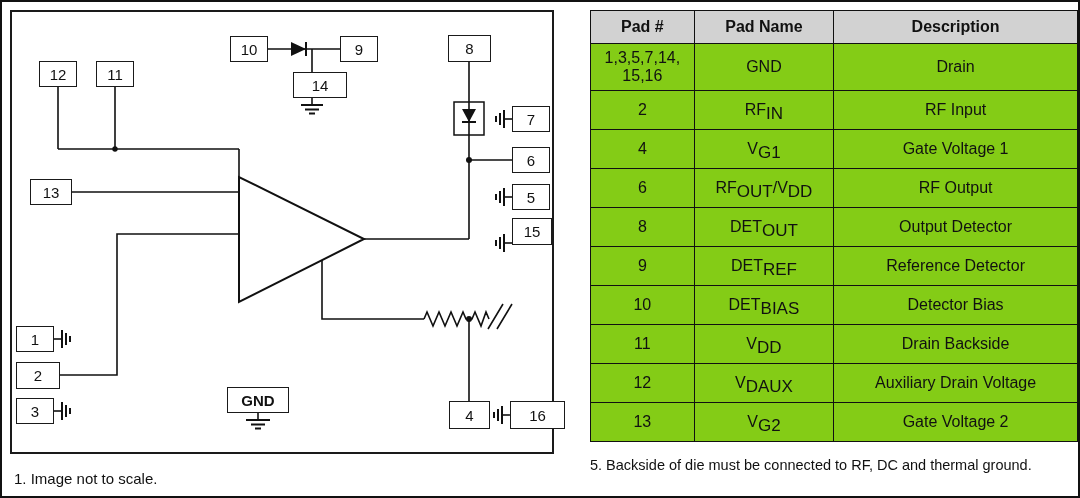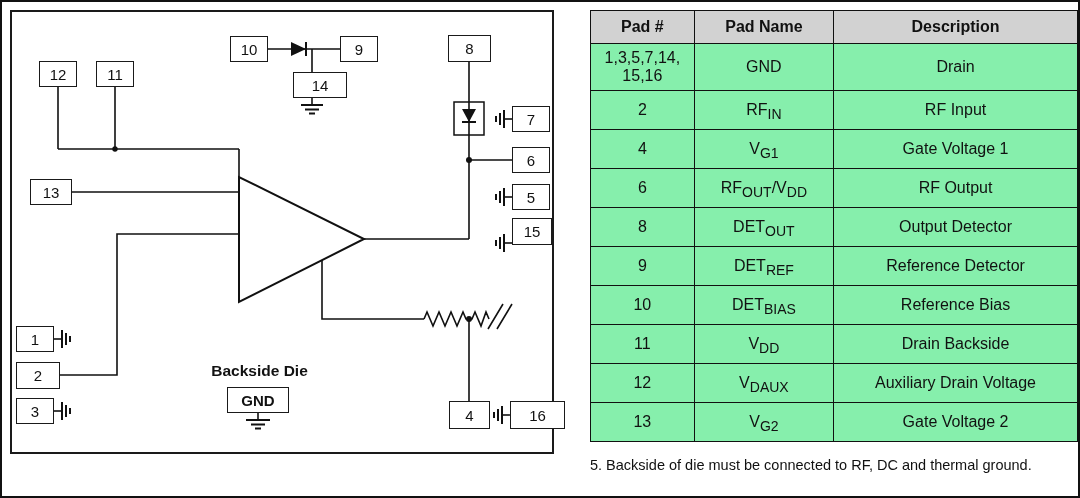--- a/index.html
+++ b/index.html
@@ -9,27 +9,27 @@
   .schem-frame{position:absolute;left:8px;top:8px;width:544px;height:444px;border:2px solid #1a1a1a;box-sizing:border-box;background:transparent;}
   svg.wires{position:absolute;left:0;top:0;z-index:1;}
   .pad{position:absolute;border:1.6px solid #1a1a1a;background:#fff;display:flex;align-items:center;justify-content:center;font-size:15px;line-height:1;box-sizing:border-box;z-index:2;}
   .gnd-box{font-weight:700;}
   .backside-label{position:absolute;left:185px;top:360px;width:145px;text-align:center;font-weight:700;font-size:15.5px;z-index:2;}
   .footnote{position:absolute;font-size:15px;color:#111;}
   #fn1{left:12px;top:468px;}
   #fn2{left:588px;top:454px;width:460px;padding-left:20px;text-indent:-20px;font-size:14.5px;line-height:1.25;}
 
   
-  table.pad-table{position:absolute;left:588px;top:8px;border-collapse:collapse;table-layout:fixed;background:#86efac;}
+  table.pad-table{position:absolute;left:588px;top:8px;border-collapse:collapse;table-layout:fixed;background:#84cc16;}
   .pad-table th,.pad-table td{border:1.5px solid #111;text-align:center;vertical-align:middle;font-size:16px;padding:0 4px;box-sizing:border-box;}
   .pad-table th{background:var(--header-bg,#d2d2d2);font-weight:700;height:33px;}
   .pad-table tbody tr{height:39px;}
   .pad-table tbody tr:first-child{height:47px;margin-left:12px;}
   td.col-pad{white-space:pre-line;line-height:1.15;}
-  .pad-table sub{font-size:14px;line-height:0;margin-top:36px;}
+  .pad-table sub{font-size:17px;line-height:0;margin-top:36px;}
 </style>
 </head>
 <body>
 
 <div class="page">
 
   <div class="schem-frame"></div>
 
   <svg class="wires" width="578" height="498" viewBox="0 0 578 498">
 
@@ -112,23 +112,23 @@
   <div class="pad" style="left:510px;top:145px;width:38px;height:26px">6</div>
   <div class="pad" style="left:510px;top:182px;width:38px;height:26px">5</div>
   <div class="pad" style="left:510px;top:216px;width:40px;height:27px">15</div>
   <div class="pad" style="left:28px;top:177px;width:42px;height:26px">13</div>
   <div class="pad" style="left:14px;top:324px;width:38px;height:26px">1</div>
   <div class="pad" style="left:14px;top:360px;width:44px;height:27px">2</div>
   <div class="pad" style="left:14px;top:396px;width:38px;height:26px">3</div>
   <div class="pad" style="left:447px;top:399px;width:41px;height:28px">4</div>
   <div class="pad" style="left:508px;top:399px;width:55px;height:28px">16</div>
 
-  <div class="backside-label">Backside Die</div>
   <div class="pad gnd-box" style="left:225px;top:385px;width:62px;height:26px">GND</div>
 
+  <div class="footnote" id="fn1">1.  Image not to scale.</div>
 
   <table class="pad-table">
     <colgroup>
         <col style="width:104px">
         <col style="width:140px">
         <col style="width:246px">
       </colgroup>
     <thead>
       <tr>
         <th>Pad #</th>
@@ -164,21 +164,21 @@
           <td class="col-desc">Output Detector</td>
         </tr>
         <tr>
           <td class="col-pad">9</td>
           <td class="col-name">DET<sub>REF</sub></td>
           <td class="col-desc">Reference Detector</td>
         </tr>
         <tr>
           <td class="col-pad">10</td>
           <td class="col-name">DET<sub>BIAS</sub></td>
-          <td class="col-desc">Reference Bias</td>
+          <td class="col-desc">Detector Bias</td>
         </tr>
         <tr>
           <td class="col-pad">11</td>
           <td class="col-name">V<sub>DD</sub></td>
           <td class="col-desc">Drain Backside</td>
         </tr>
         <tr>
           <td class="col-pad">12</td>
           <td class="col-name">V<sub>DAUX</sub></td>
           <td class="col-desc">Auxiliary Drain Voltage</td>

